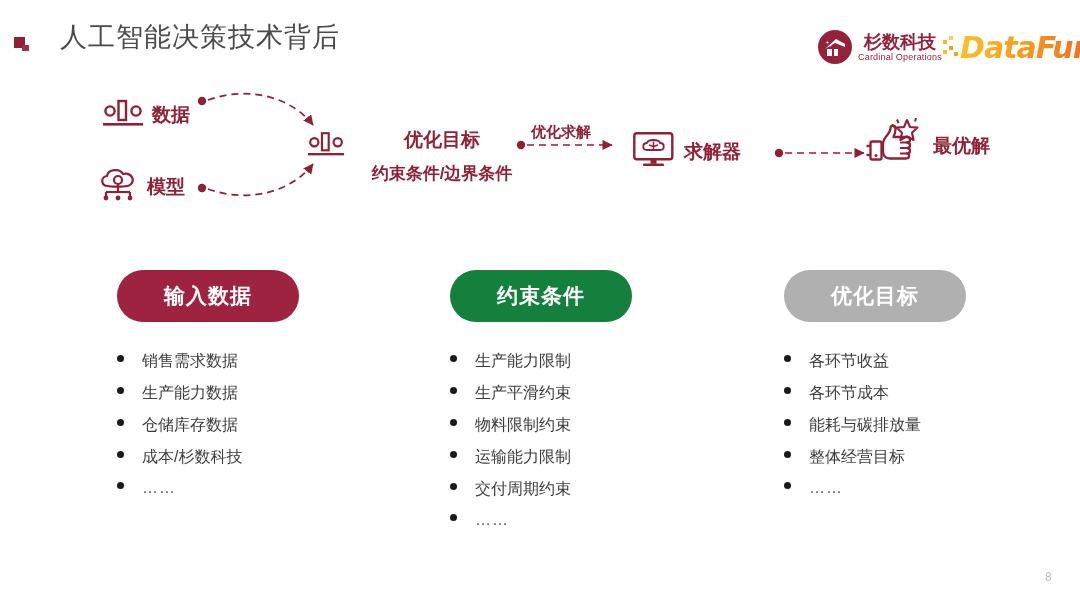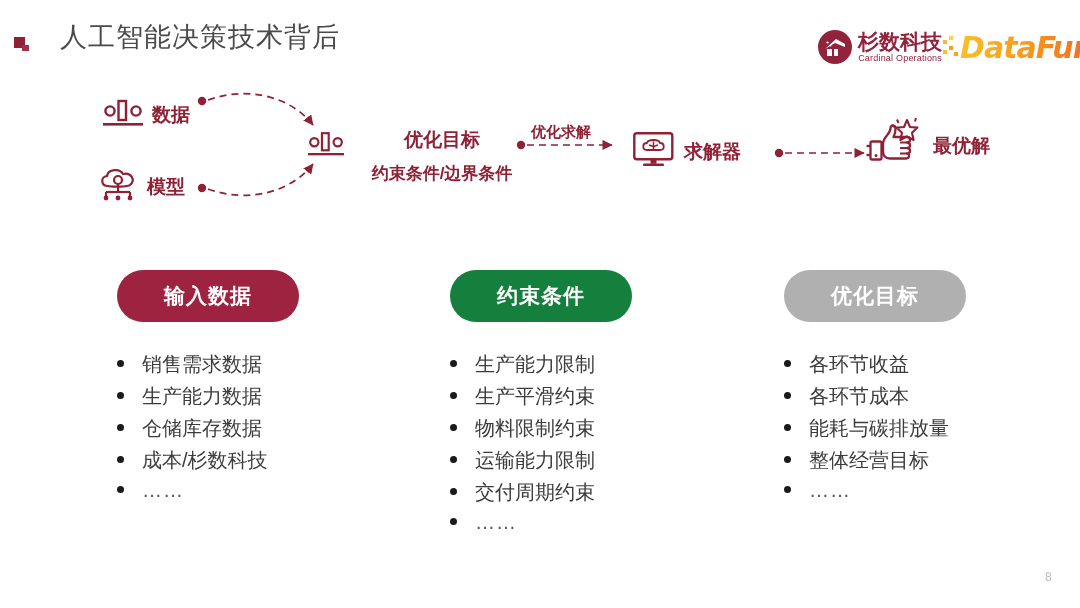--- a/index.html
+++ b/index.html
@@ -72,25 +72,26 @@
     position: absolute;
     left: 5px; top: 6px;
     width: 24px; height: 22px;
   }
   #logo-cardinal .words {
     display: flex;
     flex-direction: column;
     line-height: 1;
   }
   #logo-cardinal .cn {
-    font-size: 21px;
+    font-size: 18px;
     font-weight: bold;
     color: #93233c;
     letter-spacing: 0px;
     white-space: nowrap;
+    text-align: center;
   }
   #logo-cardinal .en {
     font-size: 9px;
     color: #93233c;
     letter-spacing: 0.2px;
     margin-top: 2px;
     white-space: nowrap;
     text-align: right;
   }
 
@@ -198,21 +199,21 @@
   .bullet-list {
     margin: 0;
     padding: 0;
     list-style: none;
     margin-top: 29px;
   }
   .bullet-list li {
     display: flex;
     align-items: baseline;
     height: 32px;
-    font-size: 20px;
+    font-size: 16px;
     color: #3c3c3c;
     white-space: nowrap;
   }
   .bullet-list li .dot {
     width: 7px; height: 7px;
     border-radius: 50%;
     background: #1a1a1a;
     flex: 0 0 auto;
     margin-right: 18px;
     position: relative;

